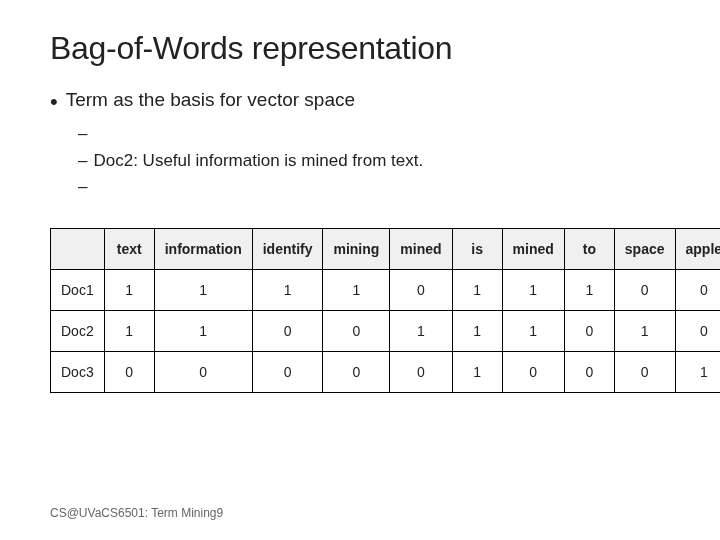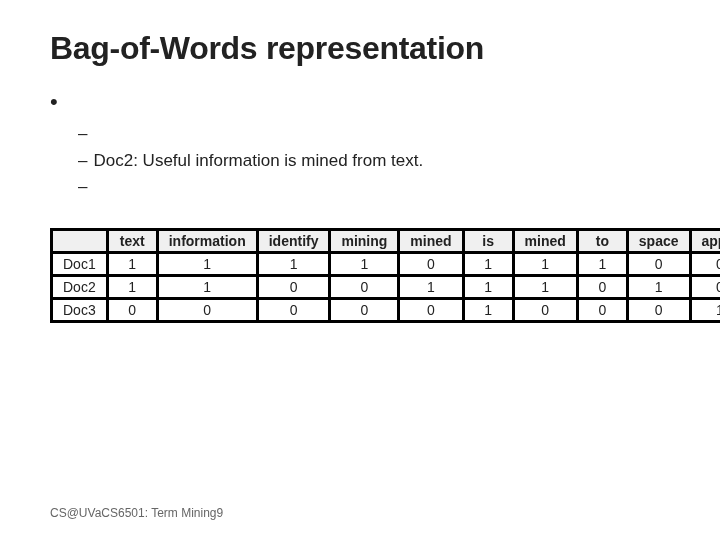--- a/index.html
+++ b/index.html
@@ -16,21 +16,21 @@
     .slide {
       width: 720px;
       height: 540px;
       padding: 30px 50px 20px 50px;
       display: flex;
       flex-direction: column;
     }
 
     .slide-title {
       font-size: 32px;
-      font-weight: 700;
+      font-weight: 400;
       color: #222;
       margin-bottom: 22px;
       letter-spacing: -0.3px;
     }
 
     .bullet-section {
       margin-bottom: 18px;
     }
 
     .bullet-main {
@@ -71,22 +71,22 @@
       margin-bottom: 10px;
     }
 
     table {
       border-collapse: collapse;
       font-size: 14px;
       width: auto;
     }
 
     table th, table td {
-      border: 3px solid #000000;
-      padding: 2px 10px;
+      border: 1px solid #000000;
+      padding: 12px 10px;
       text-align: center;
       min-width: 50px;
     }
 
     table th {
       background: #f0f0f0;
       font-weight: 600;
     }
 
     table td:first-child, table th:first-child {
@@ -104,20 +104,21 @@
   </style>
 </head>
 <body>
 
 <div class="slide">
   <h1 class="slide-title">Bag-of-Words representation</h1>
 
   <div class="bullet-section">
     <div class="bullet-main">
       <span class="bullet-dot">•</span>
+      <span>Term as the basis for vector space</span>
     </div>
     <div class="sub-bullets">
       <div class="sub-bullet">
         <span class="sub-bullet-dash">–</span>
       </div>
       <div class="sub-bullet">
         <span class="sub-bullet-dash">–</span>
         <span>Doc2: Useful information is mined from text.</span>
       </div>
       <div class="sub-bullet">

